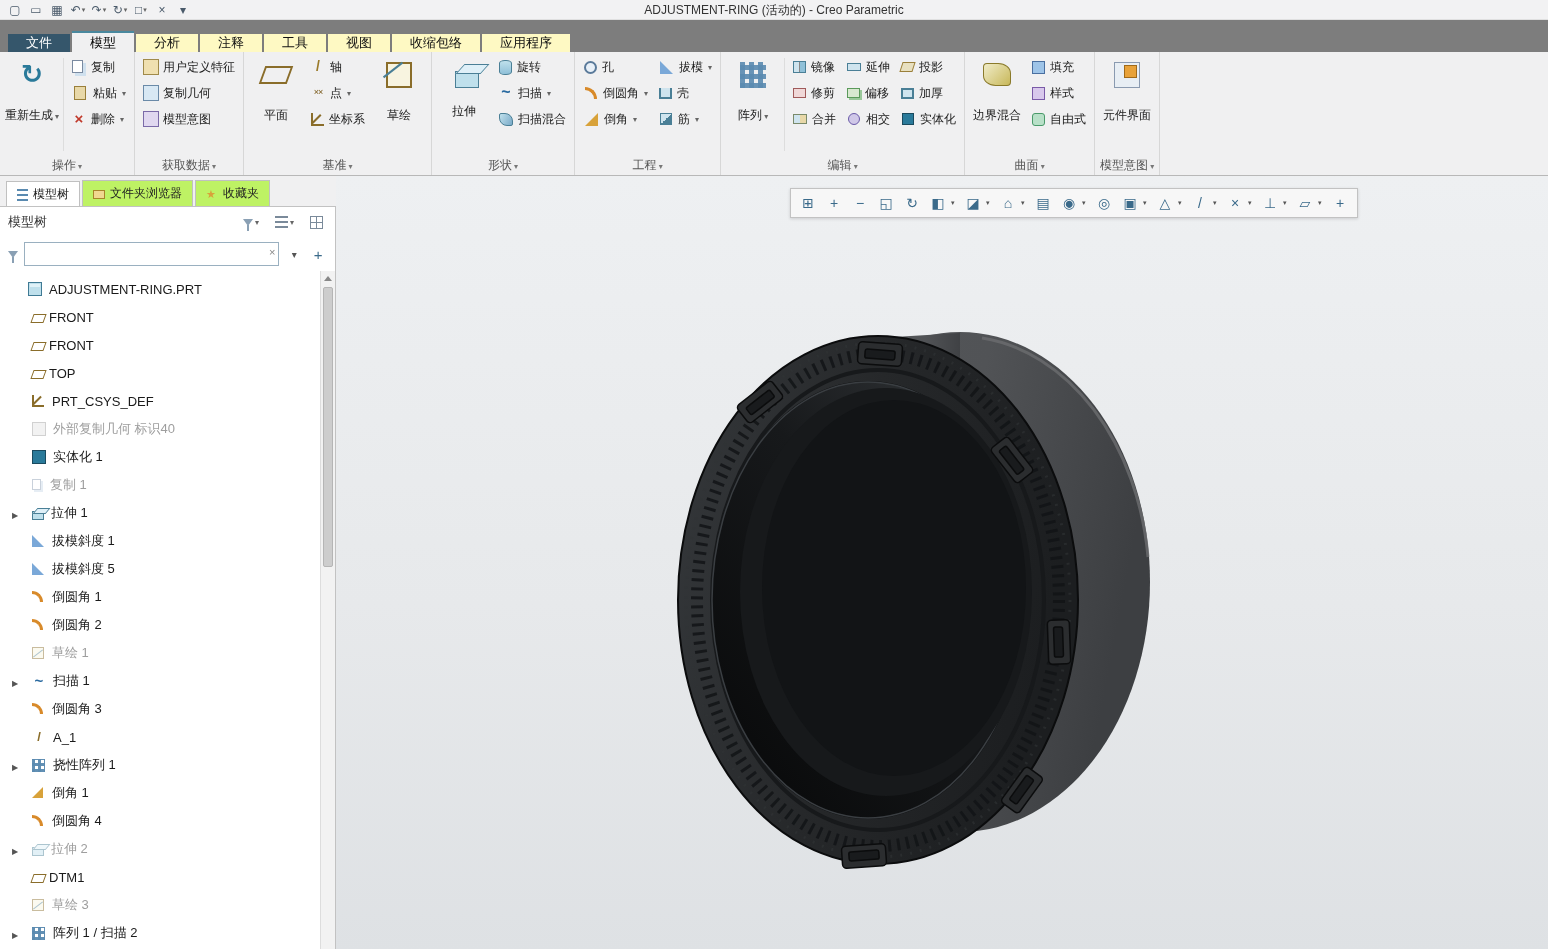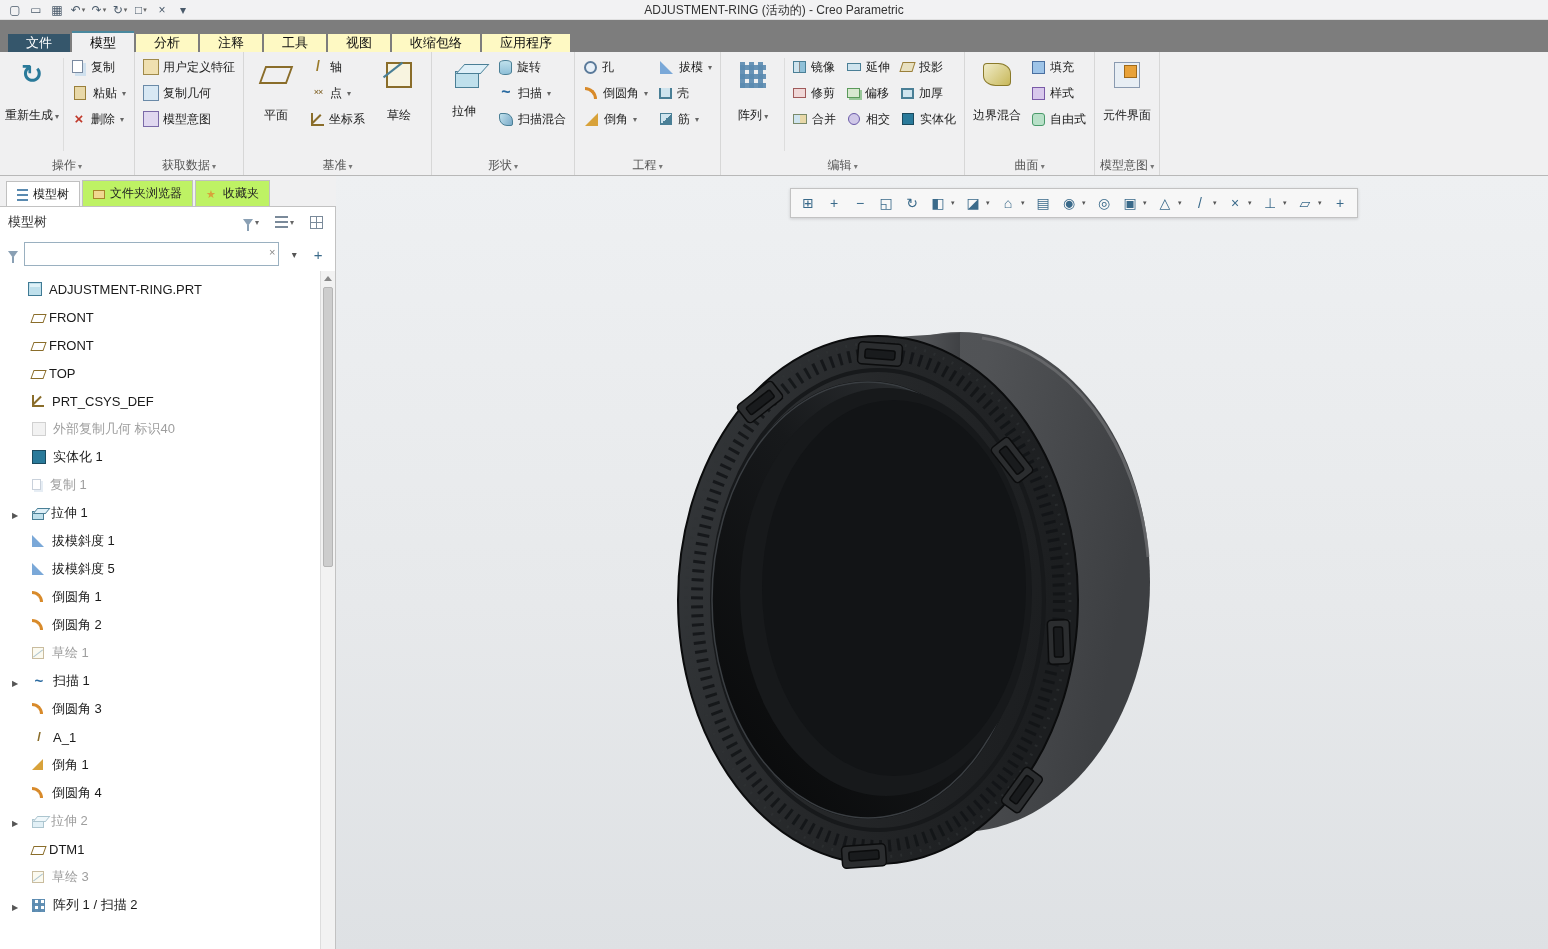--- a/index.html
+++ b/index.html
@@ -537,20 +537,25 @@
             <span class="tl">扫描 1</span>
           </div>
         <div class="trow">
             <span class="ti ti-round"></span>
             <span class="tl">倒圆角 3</span>
           </div>
         <div class="trow">
             <span class="ti ti-axis"></span>
             <span class="tl">A_1</span>
           </div>
+        <div class="trow exp">
+            <span class="twisty"></span>
+            <span class="ti ti-pattern"></span>
+            <span class="tl">挠性阵列 1</span>
+          </div>
         <div class="trow">
             <span class="ti ti-chamfer"></span>
             <span class="tl">倒角 1</span>
           </div>
         <div class="trow">
             <span class="ti ti-round"></span>
             <span class="tl">倒圆角 4</span>
           </div>
         <div class="trow exp g">
             <span class="twisty"></span>

